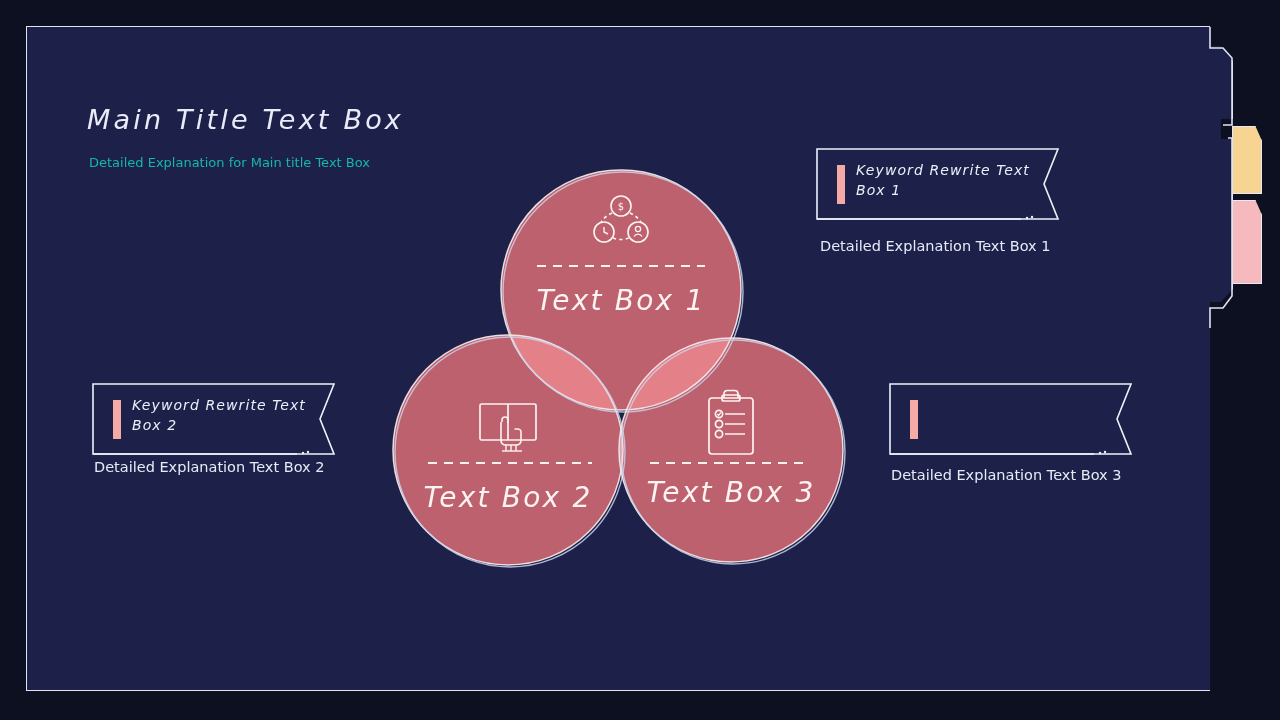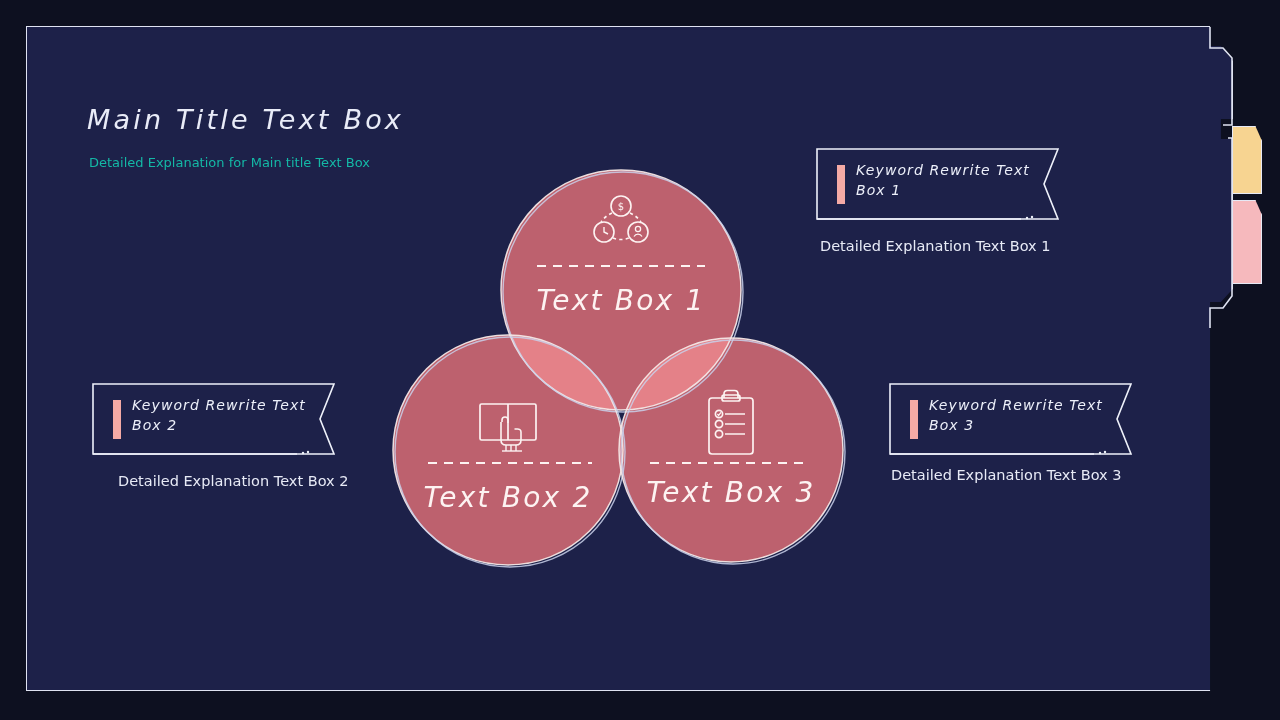--- a/index.html
+++ b/index.html
@@ -281,30 +281,29 @@
     <div class="kw-box">
       <svg class="kw-shape" viewBox="0 0 262 72" preserveAspectRatio="none">
         <path d="M 1 1 L 242 1 L 228 36 L 242 71 L 1 71 Z" fill="none" stroke="#eef1fa" stroke-width="1.6"></path>
         <path d="M 1 71 L 205 71" stroke="#eef1fa" stroke-width="1.6" fill="none"></path>
         <circle cx="211" cy="70" r="1.2" fill="#eef1fa"></circle>
         <circle cx="216" cy="69" r="1.2" fill="#eef1fa"></circle>
       </svg>
       <div class="kw-bar"></div>
       <div class="kw-text">Keyword Rewrite Text Box 2</div>
     </div>
-    <div class="kw-detail" style="left:2px; top:90px;margin-left:24px;">Detailed Explanation Text Box 2</div>
+    <div class="kw-detail" style="left:2px; top:76px;">Detailed Explanation Text Box 2</div>
   </div>
 
   <div class="kw-group" style="left:889px; top:383px;">
     <div class="kw-box">
       <svg class="kw-shape" viewBox="0 0 262 72" preserveAspectRatio="none">
         <path d="M 1 1 L 242 1 L 228 36 L 242 71 L 1 71 Z" fill="none" stroke="#eef1fa" stroke-width="1.6"></path>
         <path d="M 1 71 L 205 71" stroke="#eef1fa" stroke-width="1.6" fill="none"></path>
         <circle cx="211" cy="70" r="1.2" fill="#eef1fa"></circle>
         <circle cx="216" cy="69" r="1.2" fill="#eef1fa"></circle>
       </svg>
       <div class="kw-bar"></div>
-      <div class="kw-text">Keyword Rewrite Text Box 3</div>
     </div>
     <div class="kw-detail" style="left:2px; top:84px;">Detailed Explanation Text Box 3</div>
   </div>
 
 </div>
 
 </body></html>

